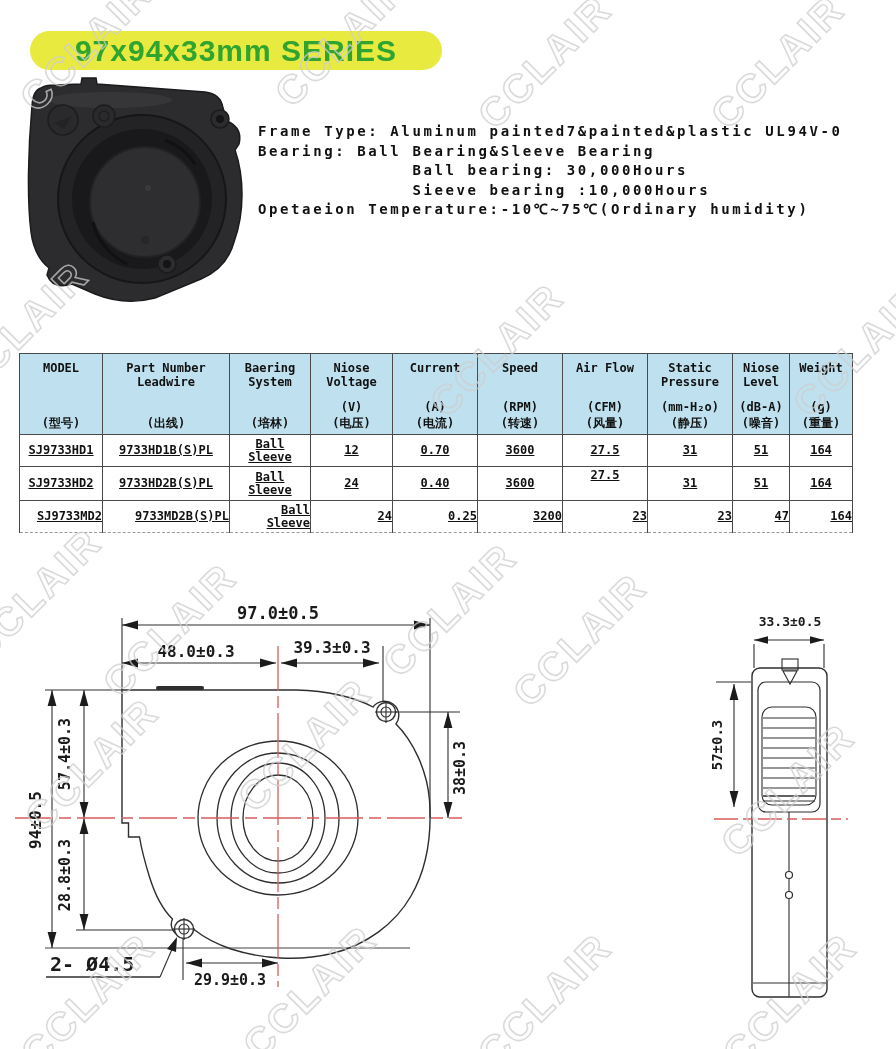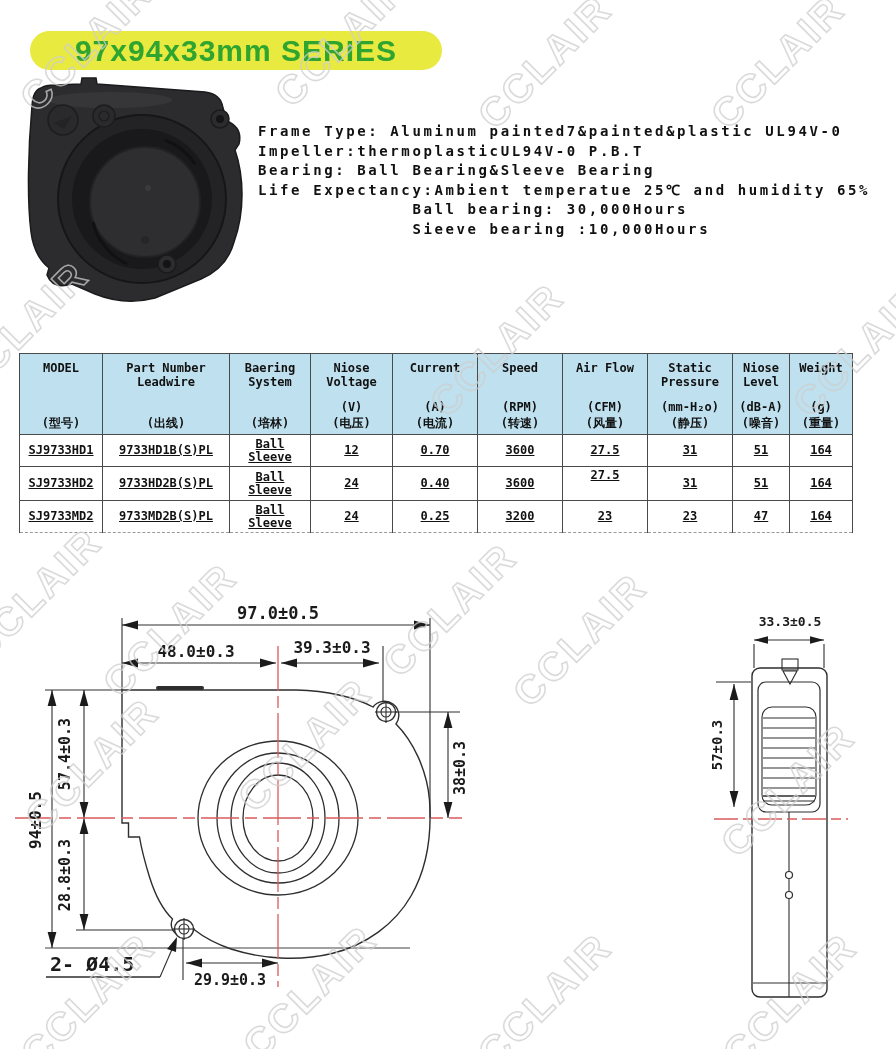--- a/index.html
+++ b/index.html
@@ -23,21 +23,21 @@
   .spec-table{position:absolute;left:19px;top:322px;width:833px;border-collapse:collapse;
               table-layout:fixed;margin-top:31px;}
   .spec-table th,.spec-table td{border:1px solid #4a4a4a;padding:0;}
   .spec-table thead th{background:#bfe0ee;height:80px;vertical-align:top;font-weight:700;}
   .hwrap{display:flex;flex-direction:column;align-items:center;height:80px;color:#111;}
   .hwrap .en{white-space:pre-line;font-size:12px;line-height:14px;padding-top:7px;flex:1;}
   .hwrap .unit{font-size:12px;line-height:15px;}
   .hwrap .cn{font-size:12px;line-height:16px;padding-bottom:3px;}
   .spec-table tbody td{height:31px;text-align:center;vertical-align:middle;background:#fff;
              font:700 12px "DejaVu Sans Mono",monospace;white-space:pre-line;line-height:13px;color:#111;text-decoration:underline;}
-  .spec-table tbody tr:last-child td{border-bottom:1px dashed #9a9a9a;}
+  .spec-table tbody tr:last-child td{border-bottom:1px dashed #9a9a9a;text-align:right;}
   .spec-table td.top{vertical-align:top;padding-top:2px;}
 
   
   .drawings{position:absolute;left:0;top:588px;}
   .drawings line,.drawings path,.drawings ellipse,.drawings circle,.drawings rect,.drawings polyline
       {vector-effect:none;}
   .dimtext{font-family:"DejaVu Sans Mono",monospace;font-weight:700;fill:#1b1b1b;}
 
   
   .wm{position:absolute;font:700 40px "Liberation Sans",sans-serif;letter-spacing:3px;
@@ -72,25 +72,24 @@
       <circle cx="89" cy="44" r="5" fill="none" stroke="#1d1d1f" stroke-width="1.2"></circle>
       <circle cx="205" cy="47" r="9" fill="#2c2c2e" stroke="#1b1b1d" stroke-width="1.5"></circle>
       <circle cx="205" cy="47" r="4" fill="#141416"></circle>
       <circle cx="152" cy="192" r="9" fill="#2c2c2e" stroke="#1b1b1d" stroke-width="1.5"></circle>
       <circle cx="152" cy="192" r="4" fill="#141416"></circle>
     </svg>
   </div>
 
   <div class="specs">
     <div class="spec-line">Frame Type: Aluminum painted7&amp;painted&amp;plastic UL94V-0</div>
-    <div class="spec-line">Impeller:thermoplasticUL94V-0 P.B.T</div>
     <div class="spec-line">Bearing: Ball Bearing&amp;Sleeve Bearing</div>
-    <div class="spec-line">Life Expectancy:Ambient temperatue 25℃ and humidity 65%</div>
     <div class="spec-line">              Ball bearing: 30,000Hours</div>
     <div class="spec-line">              Sieeve bearing :10,000Hours</div>
+    <div class="spec-line">Opetaeion Temperature:-10℃~75℃(Ordinary humidity)</div>
   </div>
 
   <table class="spec-table">
     <colgroup>
       <col style="width:83px">
         <col style="width:127px">
         <col style="width:81px">
         <col style="width:82px">
       <col style="width:85px">
         <col style="width:85px">

